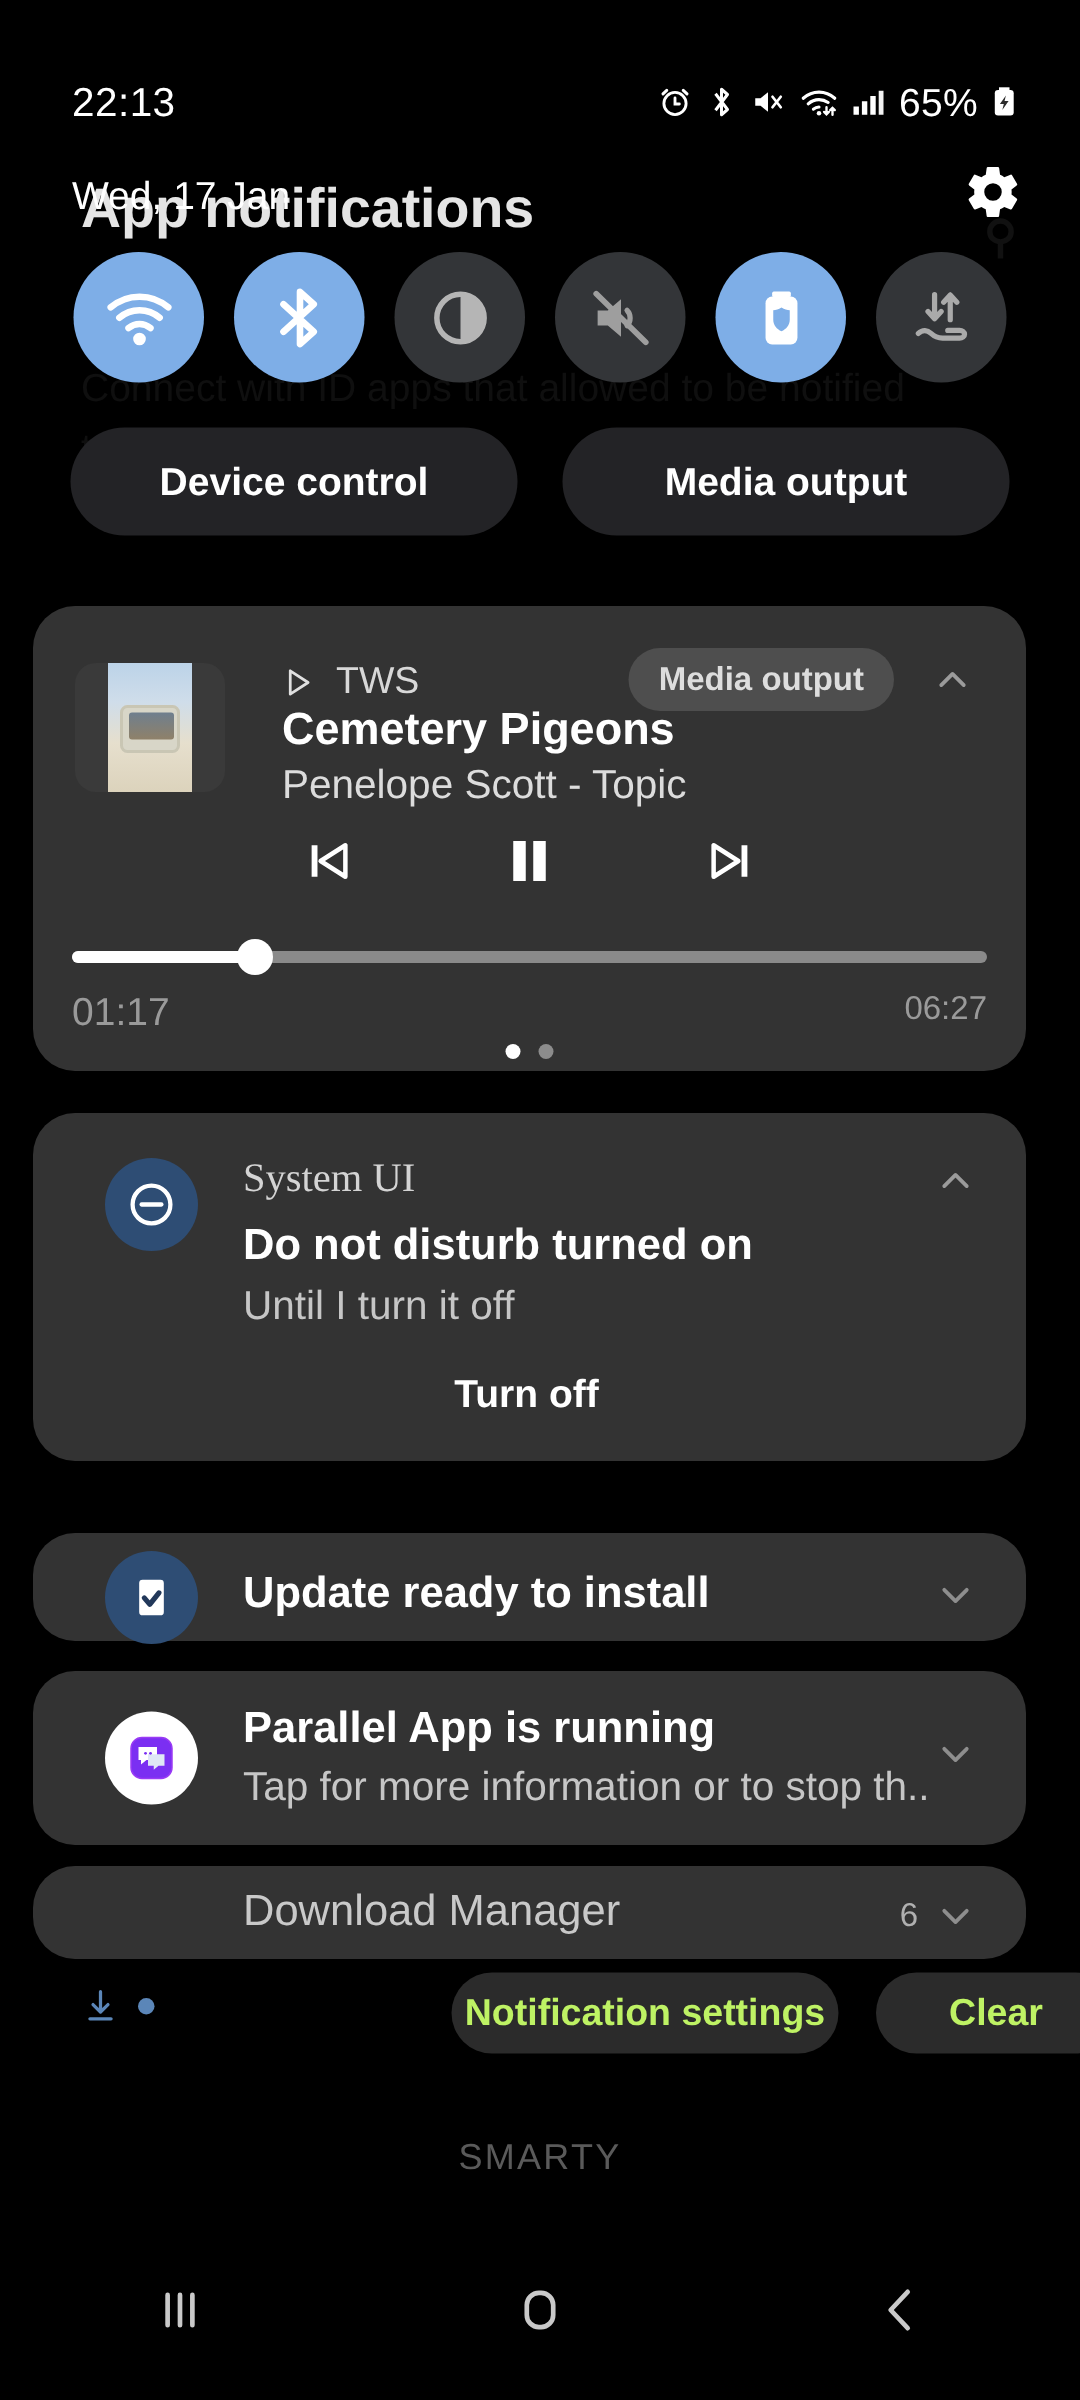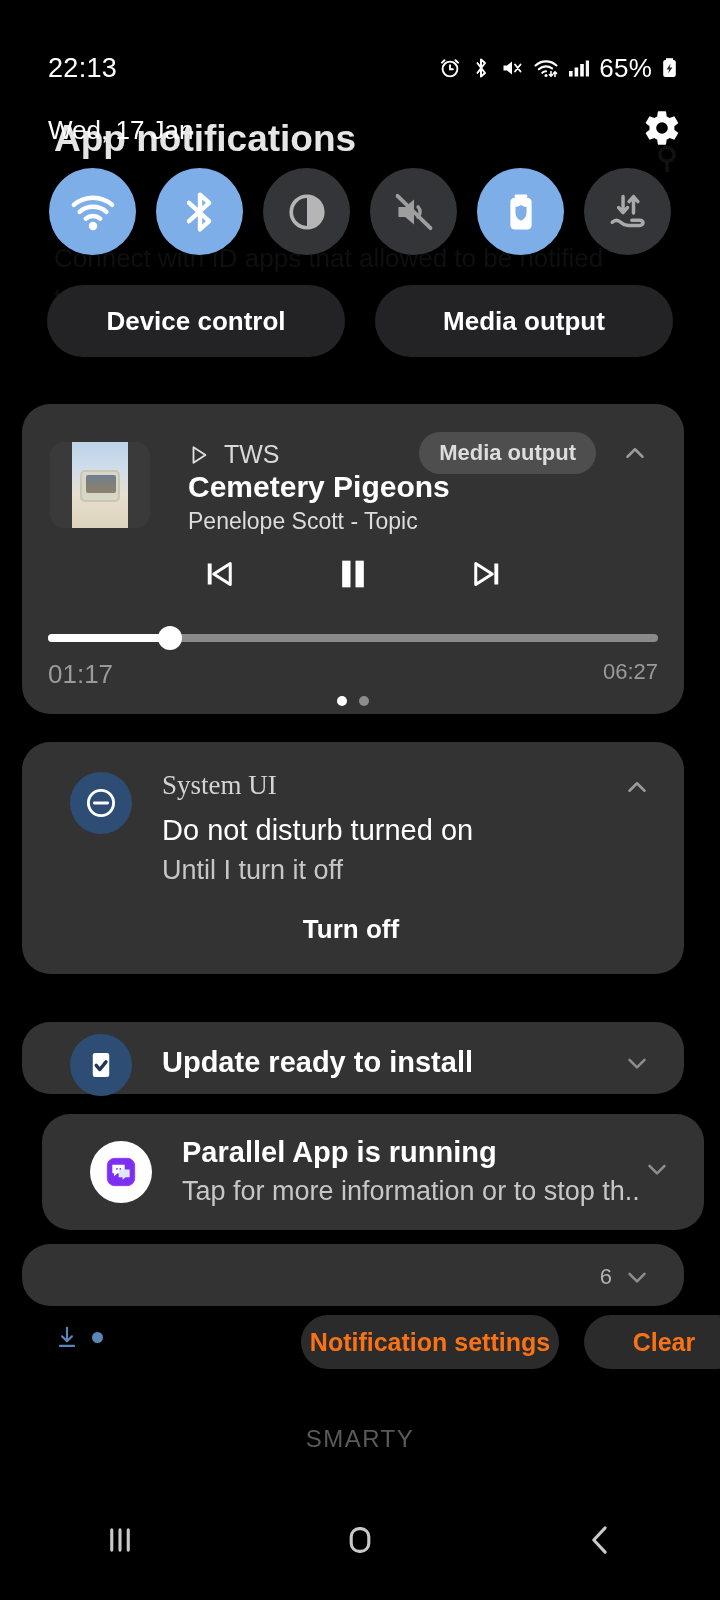--- a/index.html
+++ b/index.html
@@ -62,67 +62,67 @@
              background:#d8d6c8; border-radius:5px; border:2px solid #c9c6b4; }
   .art-scr { position:absolute; left:4px; top:3px; width:30px; height:18px;
              background:linear-gradient(#6f7f8e,#8f8169); border-radius:2px; }
   .m-app { position:absolute; left:166px; top:36px; display:flex; align-items:center; gap:14px; }
   .m-app-name { color:#d8d8d8; font-size:25px; }
   .m-out { position:absolute; right:88px; top:28px; height:42px; padding:0 20px;
            border-radius:21px; background:#4e4e4e; display:flex; align-items:center;
            color:#ddd; font-size:22px; font-weight:700; cursor:pointer; }
   .m-chev { position:absolute; right:34px; top:34px; cursor:pointer; }
   .m-title { position:absolute; left:166px; top:66px; color:#fff; font-size:30px; font-weight:700; }
-  .m-artist{ position:absolute; left:166px; top:104px; color:#dcdcdc; font-size:23px; }
+  .m-artist{ position:absolute; left:166px; top:104px; color:#dcdcdc; font-size:27px; }
   .m-ctrls { position:absolute; left:0; top:150px; width:662px;
              display:flex; justify-content:center; align-items:center; gap:96px; }
   .m-ctrls div { cursor:pointer; }
   .m-seek { position:absolute; left:26px; top:230px; width:610px; height:8px;
             background:#8a8a8a; border-radius:4px; cursor:pointer; }
   .m-seek-f { position:absolute; left:0; top:0; height:8px; background:#fff; border-radius:4px; }
   .m-thumb { position:absolute; top:-8px; width:24px; height:24px; border-radius:50%; background:#fff; }
   .m-t-l { position:absolute; left:26px; top:255px; color:#9a9a9a; font-size:26px; }
   .m-t-r { position:absolute; right:26px; top:255px; color:#9a9a9a; font-size:22px; }
   .dots { position:absolute; left:0; top:292px; width:662px; display:flex;
           justify-content:center; align-items:center; gap:12px; }
   .dot { width:10px; height:10px; border-radius:50%; background:#8c8c8c; cursor:pointer; }
   .dot.act { background:#fff; }
 
   
   .notif-icon { position:absolute; left:48px; width:62px; height:62px; border-radius:50%;
                 display:flex; align-items:center; justify-content:center; }
   .dnd { left:22px; top:742px; width:662px; height:232px; }
   .dnd .notif-icon { top:30px; background:#2e4d74; }
   .dnd-app { position:absolute; left:140px; top:28px; color:#d4d4d4; font-size:27px;font-family:Liberation Serif, serif; }
-  .dnd-title { position:absolute; left:140px; top:72px; color:#fff; font-size:29px; font-weight:400; }
+  .dnd-title { position:absolute; left:140px; top:72px; color:#fff; font-size:29px; font-weight:700; }
   .dnd-sub { position:absolute; left:140px; top:113px; color:#c6c6c6; font-size:27px; }
   .dnd-act { position:absolute; left:0; top:172px; width:658px; text-align:center;
              color:#fff; font-size:26px; font-weight:700; cursor:pointer; }
   .card-chev { position:absolute; right:32px; cursor:pointer; }
 
   .upd { left:22px; top:1022px; width:662px; height:72px; }
   .upd .notif-icon { top:12px; background:#2e4d74; }
   .upd-title { position:absolute; left:140px; top:24px; color:#fff; font-size:29px; font-weight:700; }
 
-  .par { left:22px; top:1114px; width:662px; height:116px;margin-left:20px; }
+  .par { left:22px; top:1114px; width:662px; height:116px; }
   .par .notif-icon { top:27px; background:#fff; }
   .par-title { position:absolute; left:140px; top:22px; color:#fff; font-size:29px; font-weight:700; }
   .par-sub { position:absolute; left:140px; top:62px; color:#c6c6c6; font-size:27px; }
 
   .dl { left:22px; top:1244px; width:662px; height:62px; }
   .dl-title { position:absolute; left:140px; top:14px; color:#c9c9c9; font-size:29px; }
   .dl-count { position:absolute; right:72px; top:20px; color:#b0b0b0; font-size:22px; }
 
   
   .actbar { position:absolute; left:0; top:1310px; width:720px; height:58px; }
   .act-dl { position:absolute; left:54px; top:12px; display:flex; align-items:center; gap:12px; cursor:pointer; }
   .act-dot { width:11px; height:11px; border-radius:50%; background:#5b86b8; }
   .act-btn { position:absolute; height:54px; border-radius:27px; background:#2b2b2b;
              display:flex; align-items:center; justify-content:center;
-             color:#f97316; font-size:25px; font-weight:700; cursor:pointer; }
+             color:#bef264; font-size:25px; font-weight:700; cursor:pointer; }
   .act-set { left:301px; top:5px; width:258px; }
   .act-clr { left:584px; top:5px; width:160px; }
 
   .carrier { position:absolute; left:0; top:1425px; width:720px; text-align:center;
              color:#5a5a5a; font-size:24px; letter-spacing:1.5px; }
 
   
   .navbar { position:absolute; left:0; top:1480px; width:720px; height:120px;
             display:flex; align-items:center; }
   .nav-i { flex:1; display:flex; align-items:center; justify-content:center; cursor:pointer; }
@@ -333,20 +333,21 @@
     <div class="par-title">Parallel App is running</div>
     <div class="par-sub">Tap for more information or to stop th..</div>
     <div class="card-chev" style="top:40px">
       <svg width="30" height="30" viewBox="0 0 24 24">
           <path d="M6 9.5l6 6 6-6" fill="none" stroke="#8e8e8e" stroke-width="2" stroke-linecap="round" stroke-linejoin="round"></path>
         </svg>
     </div>
   </div>
 
   <div class="card dl">
+    <div class="dl-title">Download Manager</div>
     <div class="dl-count">6</div>
     <div class="card-chev" style="top:18px">
       <svg width="30" height="30" viewBox="0 0 24 24">
           <path d="M6 9.5l6 6 6-6" fill="none" stroke="#8e8e8e" stroke-width="2" stroke-linecap="round" stroke-linejoin="round"></path>
         </svg>
     </div>
   </div>
 
   <div class="actbar">
     <div class="act-dl">

